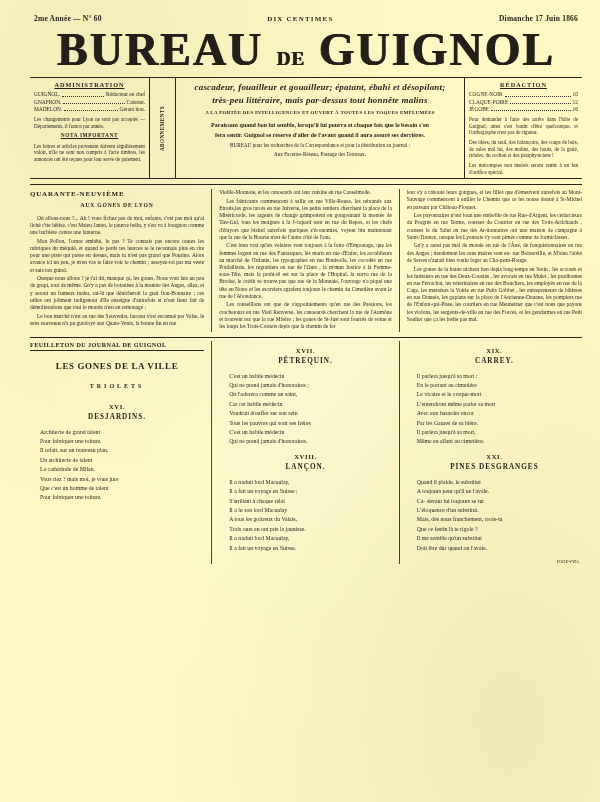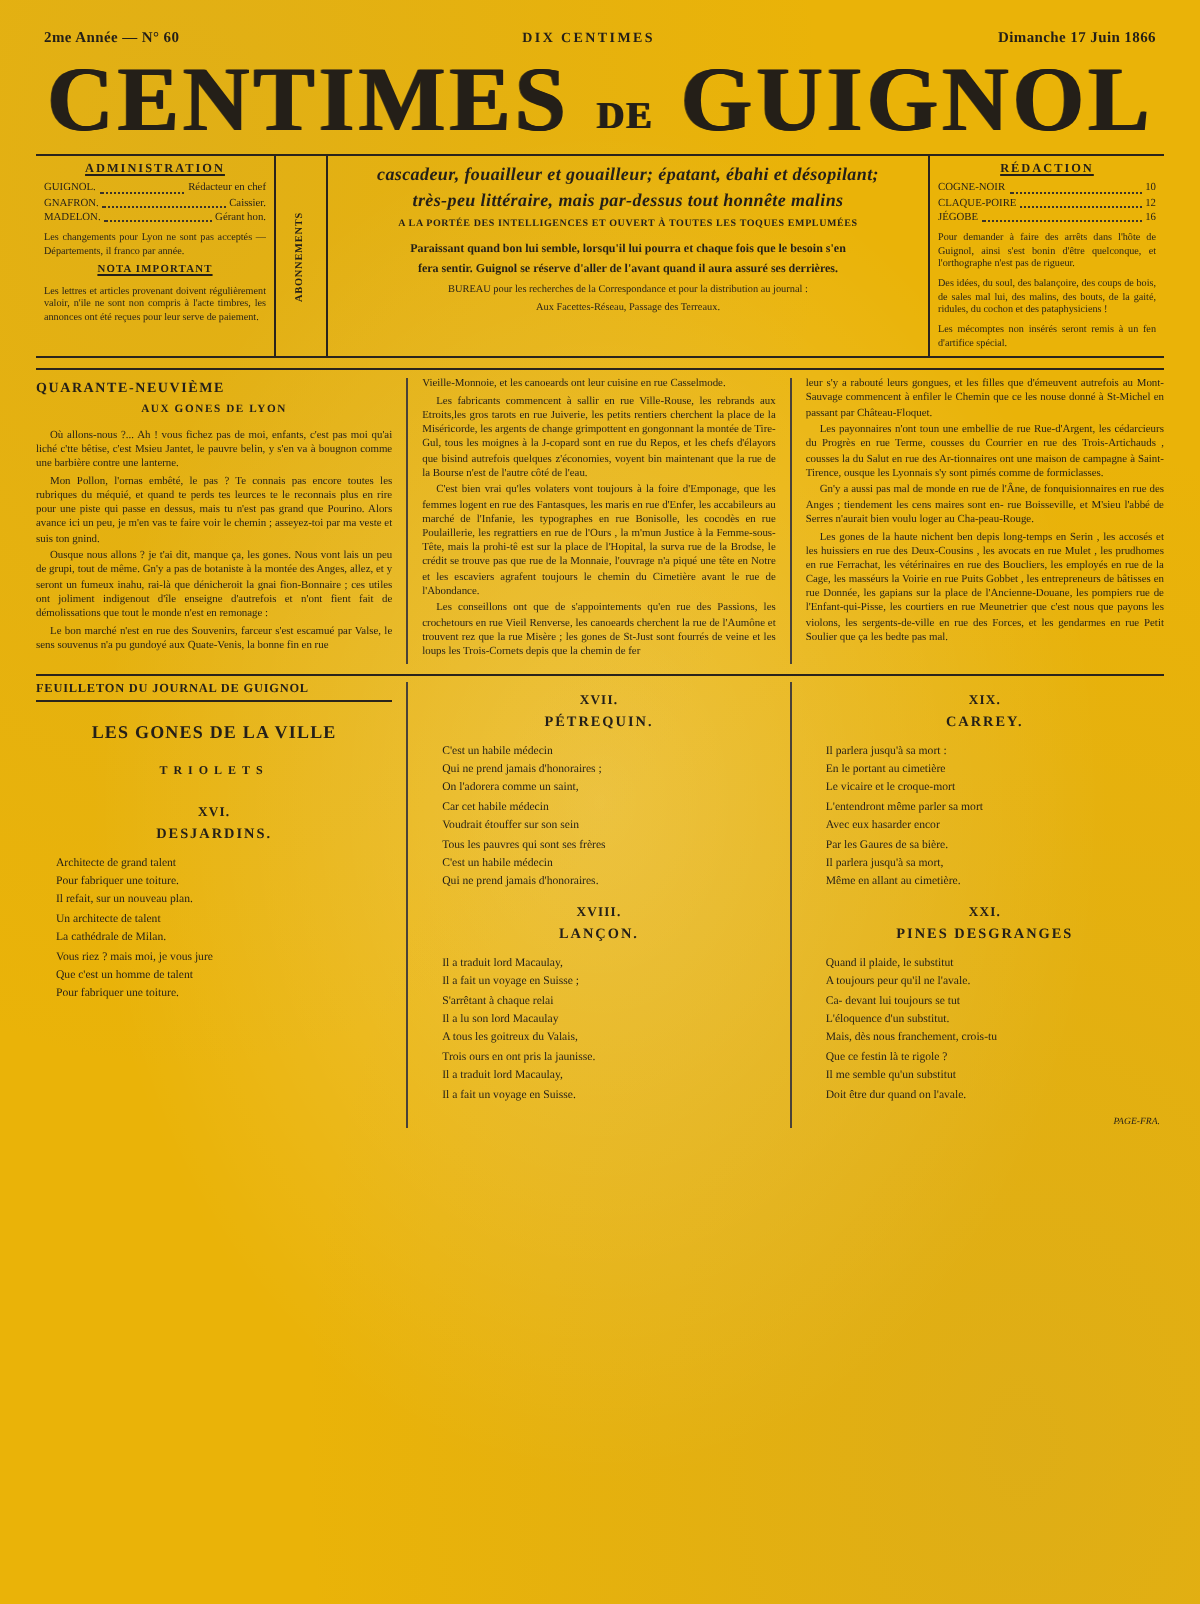--- a/index.html
+++ b/index.html
@@ -6,23 +6,23 @@
   body{
     width:600px;height:802px;
     background:#efece2;
     font-family:"Liberation Serif", serif;
     color:#241f18;
     overflow:hidden;
   }
   .page{
     position:relative;
     width:600px;height:802px;
-    background:#eab308;
+    background:#fef9c3;
     box-sizing:border-box;
-    padding:14px 18px 6px 18px;
+    padding:14px 18px 6px 30px;
   }
   
   .page:before{
     content:"";position:absolute;inset:0;
     background:
       radial-gradient(ellipse at 15% 10%, rgba(160,150,120,.13), rgba(0,0,0,0) 45%),
       radial-gradient(ellipse at 85% 90%, rgba(150,140,110,.14), rgba(0,0,0,0) 50%),
       radial-gradient(ellipse at 50% 50%, rgba(255,255,255,.22), rgba(0,0,0,0) 60%);
     pointer-events:none;
   }
@@ -156,21 +156,21 @@
 <div class="inner">
 
   <div class="topline">
     <div>2me Année — N° 60</div>
     <div class="mid">DIX CENTIMES</div>
     <div>Dimanche 17 Juin 1866</div>
   </div>
 
   <div class="masthead">
     <div class="title">
-      <span>CENTIMES</span>
+      <span>BUREAU</span>
       <span class="de">DE</span>
       <span>GUIGNOL</span>
     </div>
   </div>
 
   <div class="headband">
 
     <div class="hb-col hb-left">
       <div class="hb-head">ADMINISTRATION</div>
       <div class="hb-row">

